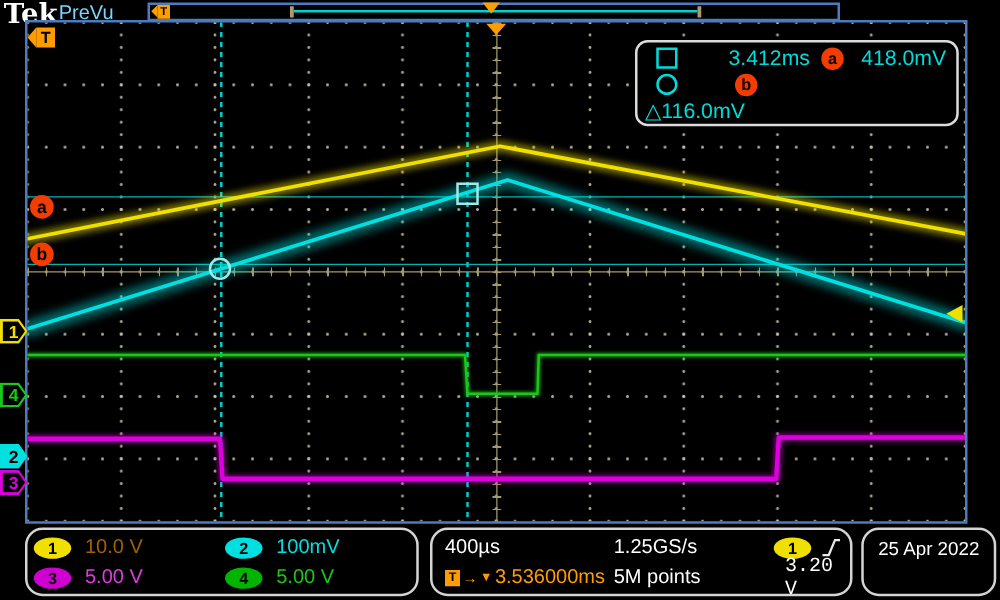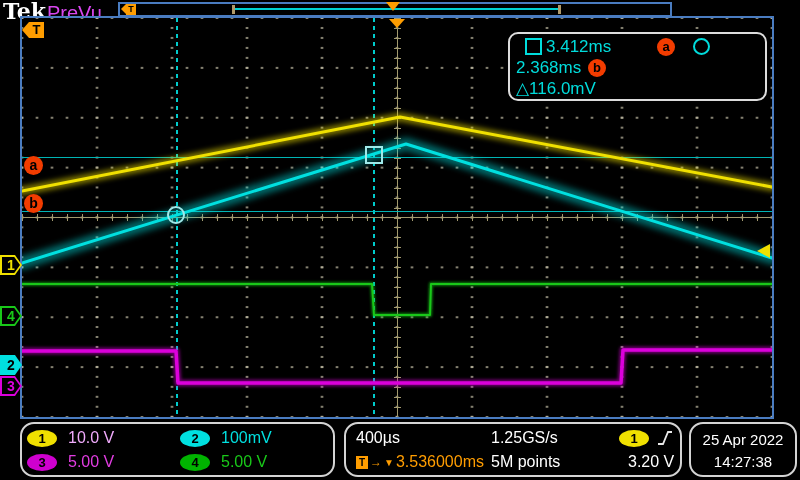--- a/index.html
+++ b/index.html
@@ -2,21 +2,21 @@
 <html><head>
 <meta charset="utf-8">
 <style>
   html,body{margin:0;padding:0;background:#222;}
   .screen{position:relative;width:800px;height:480px;background:#000;overflow:hidden;
           font-family:"Liberation Sans",sans-serif;}
   .abs{position:absolute;}
 
   
   .logo{left:3px;top:-2px;color:#fff;font-family:"DejaVu Serif",serif;font-weight:bold;font-size:22px;}
-  .mode{left:47px;top:2px;color:#d946ef;font-size:20px;}
+  .mode{left:47px;top:2px;color:#7dd3fc;font-size:16px;}
 
   
   .record-bar{left:118px;top:2px;width:554px;height:15px;border:2px solid #4a7cc0;background:#000;box-sizing:border-box;}
   .rb-window{position:absolute;left:115px;top:4px;width:323px;height:2px;background:#00d2d2;}
   .rb-bracket{position:absolute;top:1px;width:3px;height:9px;background:#b09a6a;}
   .rb-trig{position:absolute;top:-2px;width:0;height:0;border-left:7px solid transparent;border-right:7px solid transparent;border-top:9px solid #ff9d00;}
 
   
   .t-flag{background:#ff9d00;color:#000;font-weight:bold;text-align:center;}
   .t-flag.big{left:29px;top:22px;width:15px;height:16px;font-size:13px;line-height:16px;}
@@ -55,40 +55,40 @@
   .trig-arrow{position:absolute;left:757px;width:0;height:0;border-top:7px solid transparent;border-bottom:7px solid transparent;border-right:13px solid #f0e000;}
 
   svg.waves{position:absolute;left:0;top:0;pointer-events:none;}
 
   
   .readout{left:508px;top:32px;width:259px;height:69px;border:2px solid #dcdcdc;border-radius:10px;background:#000;
     display:grid;grid-template-columns:30px 102px 36px 1fr;grid-auto-rows:21px;align-items:center;
     padding:2px 8px 0 6px;box-sizing:border-box;color:#00dcdc;font-size:17px;}
   .readout .rsym{width:13px;height:13px;border:2px solid #00dcdc;margin-left:9px;}
   .readout .rsym.circ{border-radius:50%;}
-  .readout .rtime,.readout .rval{}
+  .readout .rtime,.readout .rval{text-align:right;}
   .readout .rbadge{width:18px;height:18px;border-radius:50%;background:#f23c00;color:#000;
     font-weight:bold;font-size:13px;line-height:18px;text-align:center;justify-self:center;}
 
   
   .fbox{top:422px;height:55px;border:2px solid #d4d4d4;border-radius:14px;background:#000;box-sizing:border-box;}
   .ch-box{left:20px;width:315px;display:grid;grid-template-columns:1fr 1fr;grid-auto-rows:24px;padding:2px 0 0 5px;align-items:center;}
   .ch-cell{display:flex;align-items:center;gap:11px;}
   .ch-badge{width:30px;height:17px;border-radius:50%;color:#000;font-weight:bold;font-size:13px;line-height:17px;text-align:center;flex:none;}
   .bg1{background:#f0e000}.bg2{background:#00e0e0}.bg3{background:#cf00cf}.bg4{background:#00b400}
-  .t1{color:#f0abfc}.t2{color:#00e0e0}.t3{color:#e13ce1}.t4{color:#19c819}
+  .t1{color:#a16207}.t2{color:#00e0e0}.t3{color:#e13ce1}.t4{color:#19c819}
   .ch-cell span.val{font-size:16px;}
   .hz-box{left:344px;width:338px;display:grid;grid-template-columns:135px 118px 1fr;grid-auto-rows:24px;
     padding:2px 0 0 10px;align-items:center;color:#fff;font-size:16px;}
   .trg-cell{display:flex;align-items:center;gap:2px;color:#ff9d00;}
   .t-ico{width:12px;height:13px;background:#ff9d00;color:#000;font-size:10px;font-weight:bold;line-height:13px;text-align:center;}
   .arrow-gl{font-size:12px;} .tri-gl{font-size:10px;}
   .delay-txt{font-size:16px;}
   .src-cell{display:flex;align-items:center;gap:8px;padding-left:10px;}
-  .lvl{padding-left:19px;}
+  .lvl{padding-left:19px;font-family:Liberation Mono, monospace;}
   .dt-box{left:689px;width:108px;color:#fff;font-size:15px;text-align:center;padding-top:5px;line-height:22px;}
 </style>
 </head>
 <body>
 
 <div class="screen">
 
   <div class="abs logo">Tek</div>
   <div class="abs mode">PreVu</div>
 
@@ -169,22 +169,22 @@
         <div class="inner"></div>
         <div class="lbl" style="color: rgb(220, 0, 220);">3</div>
       </div>
       <div class="trig-arrow" style="top: 244px; border-right-color: rgb(240, 224, 0);"></div>
     </div>
 
   <div class="abs readout">
     <div class="rsym"></div>
     <div class="rtime">3.412ms</div>
     <div class="rbadge">a</div>
+    <div class="rval">418.0mV</div>
     <div class="rsym circ"></div>
-    <div class="rtime">2.368ms</div>
     <div class="rbadge">b</div>
     <div></div>
     <div></div>
     <div class="rval">△116.0mV</div>
   </div>
 
   <div class="abs fbox ch-box">
     <div class="ch-cell">
       <div class="ch-badge bg1">1</div>
       <span class="val t1">10.0 V</span>
@@ -217,16 +217,15 @@
       <span class="arrow-gl">→</span>
       <span class="tri-gl">▼</span>
       <span class="delay-txt">3.536000ms</span>
     </div>
     <div>5M points</div>
     <div class="lvl">3.20 V</div>
   </div>
 
   <div class="abs fbox dt-box">
     <div>25 Apr 2022</div>
-    <div>14:27:38</div>
   </div>
 
 </div>
 
 </body></html>

